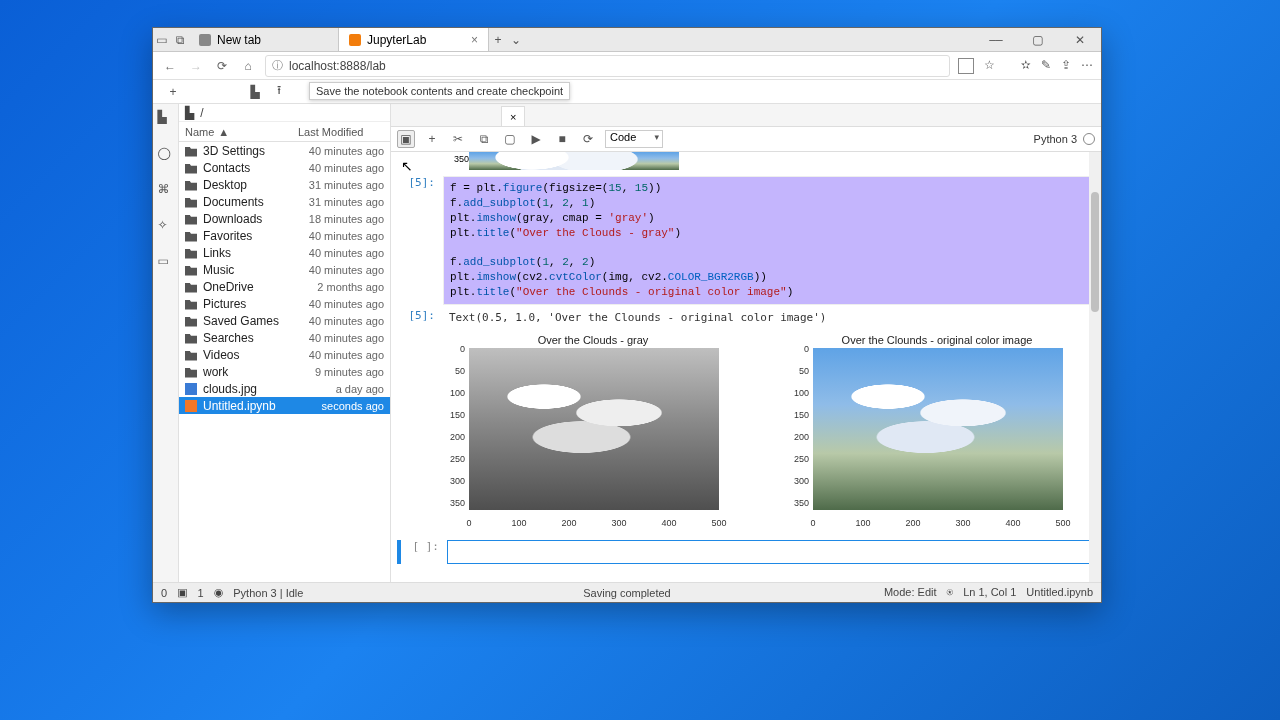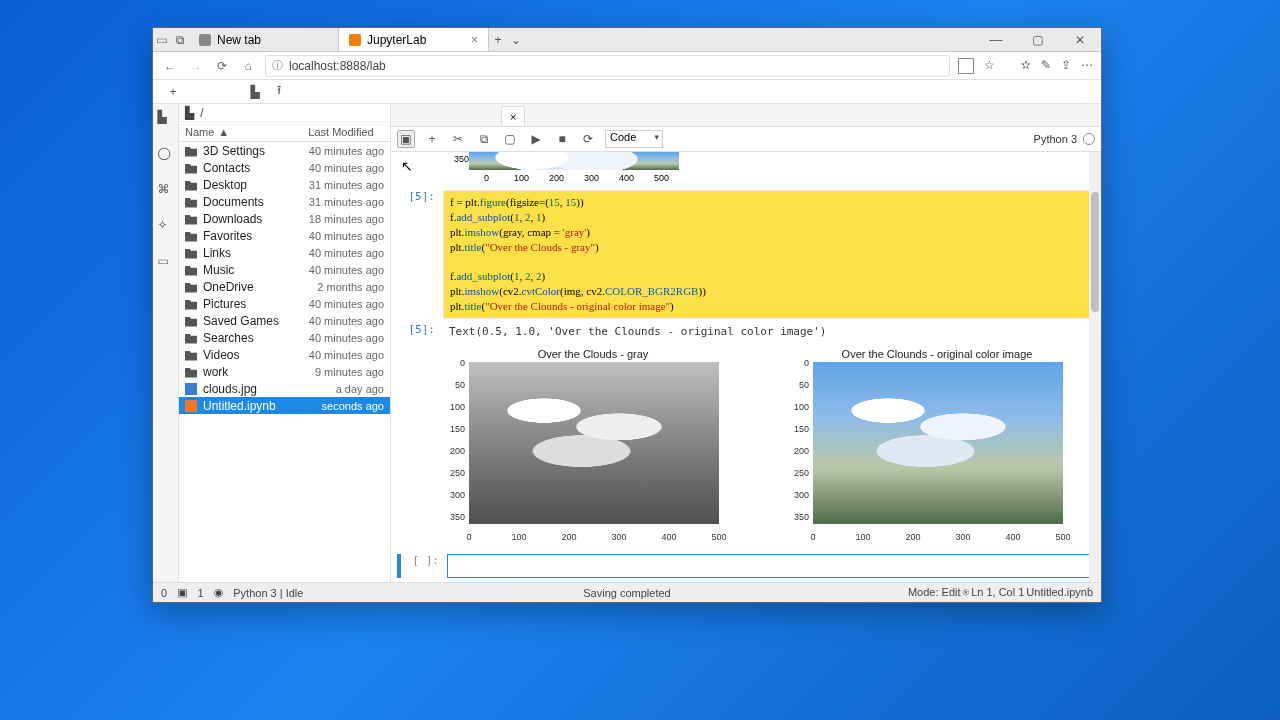--- a/index.html
+++ b/index.html
@@ -52,21 +52,21 @@
     z-index:50;
   }
   
   .body { flex:1; display:flex; overflow:hidden;}
   .sideicons { width:26px; background:#f5f5f5; border-right:1px solid #e0e0e0; display:flex; flex-direction:column; align-items:center; gap:20px; padding-top:6px;}
   .sideicons .si { width:16px;height:16px; color:#555;}
   .filepanel { width:212px; border-right:1px solid #e0e0e0; display:flex; flex-direction:column;}
   .crumb { height:18px; display:flex; align-items:center; gap:6px; padding:0 6px; color:#444; border-bottom:1px solid #eee;}
   .fh { height:20px; display:flex; align-items:center; border-bottom:1px solid #e0e0e0; font-size:11px; color:#555;}
   .fh .n { flex:1; padding-left:6px; display:flex; align-items:center; gap:4px;}
-  .fh .m { width:92px; text-align:center; padding-right:6px;}
+  .fh .m { width:92px; text-align:left; padding-right:6px;}
   .files { flex:1; overflow:auto;}
   .file { height:17px; display:flex; align-items:center; padding:0 6px; gap:6px; color:#222; cursor:default;}
   .file .ico { width:12px;height:12px; display:inline-block;}
   .ico.folder { background:#555; clip-path: polygon(0 20%,40% 20%,50% 35%,100% 35%,100% 100%,0 100%);}
   .ico.img { background:#3a7bd5;}
   .ico.nb { background:#f37726;}
   .file .nm { flex:1; white-space:nowrap; overflow:hidden; text-overflow:ellipsis;}
   .file .md { width:92px; text-align:right; color:#666; font-size:11px;}
   .file.sel { background:#1e88e5; color:#fff;}
   .file.sel .md { color:#fff;}
@@ -80,21 +80,21 @@
   .celltype { height:18px; border:1px solid #ccc; min-width:58px; padding:0 14px 0 4px; font-size:11px; position:relative;}
   .celltype::after{content:"▾"; position:absolute; right:3px; top:1px; font-size:9px; color:#555;}
   .kernel { margin-left:auto; display:flex; align-items:center; gap:6px; font-size:11px; color:#333;text-align:center;}
   .kernel .kcirc{ width:12px;height:12px;border:1px solid #888;border-radius:50%;}
   .nbdoc { flex:1; background:#fff; overflow:auto; padding:0 6px 6px 6px; position:relative;}
   .cursor { position:absolute; left:10px; top:6px; font-size:14px; color:#000;}
   
   .cell { display:flex; margin-bottom:4px;}
   .prompt { width:46px; text-align:right; padding-right:8px; color:#307fc1; font-family:Consolas,monospace; font-size:11px;}
   .cellbody { flex:1; }
-  pre.code { font-family:Liberation Serif, serif; font-size:11px; line-height:1.35; background:#fde047; padding:4px 6px; border:1px solid #eee; white-space:pre; overflow:hidden;}
+  pre.code { font-family:Liberation Mono, monospace; font-size:11px; line-height:1.35; background:#c4b5fd; padding:4px 6px; border:1px solid #eee; white-space:pre; overflow:hidden;}
   pre.out { font-family:Consolas,monospace; font-size:11px; padding:2px 6px; color:#333;} .fn{color:#0055aa;} .num{color:#006666;} .str{color:#b31b1b;} .const{color:#0060c0;}
   .figrow { display:flex; gap:44px; padding:4px 0 4px 46px;}
   .fig { width:300px;}
   .fig .ft { text-align:center; font-size:11px; color:#222; margin-bottom:2px;}
   .plot { position:relative; height:180px;}
   .plot .img { position:absolute; left:26px; top:0; width:250px; height:162px; }
   .plot .yt { position:absolute; left:0; width:22px; text-align:right; font-size:9px; color:#333;}
   .plot .xt { position:absolute; bottom:0; font-size:9px; color:#333; transform:translateX(-50%); }
   .clouds-gray { background:
     radial-gradient(ellipse 60px 20px at 30% 30%, #fff 0 60%, transparent 62%),
@@ -109,21 +109,21 @@
   .topplot { margin-left:46px; margin-bottom:6px; }
   .topplot .img { width:210px; height:18px; }
   .topplot .xt { position:static; display:inline-block; width:35px; text-align:center; font-size:9px;}
   .activecell { display:flex; align-items:stretch; margin-top:8px;}
   .activecell .bar { width:4px; background:#1e88e5;}
   .activecell .prompt { color:#888;}
   .activecell input { flex:1; height:24px; border:1px solid #1e88e5; background:#fff;}
   
   .status { height:20px; background:#eee; border-top:1px solid #ddd; display:flex; align-items:center; padding:0 8px; font-size:11px; color:#444; gap:10px;}
   .status .center { position:absolute; left:50%; transform:translateX(-50%);}
-  .status .right { margin-left:auto; display:flex; gap:2px;}
+  .status .right { margin-left:auto; display:flex; gap:10px;}
   .scrollbar { position:absolute; right:0; top:0; bottom:0; width:12px; background:#f0f0f0;}
   .scrollbar .thumb{ position:absolute; left:2px; right:2px; top:40px; height:120px; background:#c0c0c0; border-radius:4px;}
 </style>
 </head>
 <body>
 
 <div class="window">
 
   <div class="titlebar">
     <div class="icon-slot">▭</div>
@@ -165,20 +165,21 @@
       <span>⋯</span>
     </div>
   </div>
 
 
   <div class="jtool2">
     <span class="plus">+</span>
     <span style="flex:0 0 50px"></span>
     <span class="fold">▙</span>
     <span class="up">⭱</span>
+    <div class="tooltip">Save the notebook contents and create checkpoint</div>
   </div>
 
   <div class="body">
 
     <div class="sideicons">
       <span class="si">▙</span>
       <span class="si">◯</span>
       <span class="si">⌘</span>
       <span class="si">✧</span>
       <span class="si">▭</span>
@@ -302,23 +303,20 @@
         </div>
       </div>
 
       <div class="nbdoc">
         <span class="cursor">↖</span>
 
         <div class="topplot">
           <div style="display:flex; align-items:flex-start;">
             <div style="width:26px; text-align:right; font-size:9px; padding-top:2px;">350</div>
             <div class="img clouds-color"></div>
-          </div>
-          <div style="padding-left:26px;">
-            <span class="xt">0</span><span class="xt">100</span><span class="xt">200</span><span class="xt">300</span><span class="xt">400</span><span class="xt">500</span>
           </div>
         </div>
 
         <div class="cell">
           <div class="prompt">[5]:</div>
           <div class="cellbody">
 <pre class="code">f = plt.<span class="fn">figure</span>(figsize=(<span class="num">15</span>, <span class="num">15</span>))
 f.<span class="fn">add_subplot</span>(<span class="num">1</span>, <span class="num">2</span>, <span class="num">1</span>)
 plt.<span class="fn">imshow</span>(gray, cmap = <span class="str">'gray'</span>)
 plt.<span class="fn">title</span>(<span class="str">"Over the Clouds - gray"</span>)

